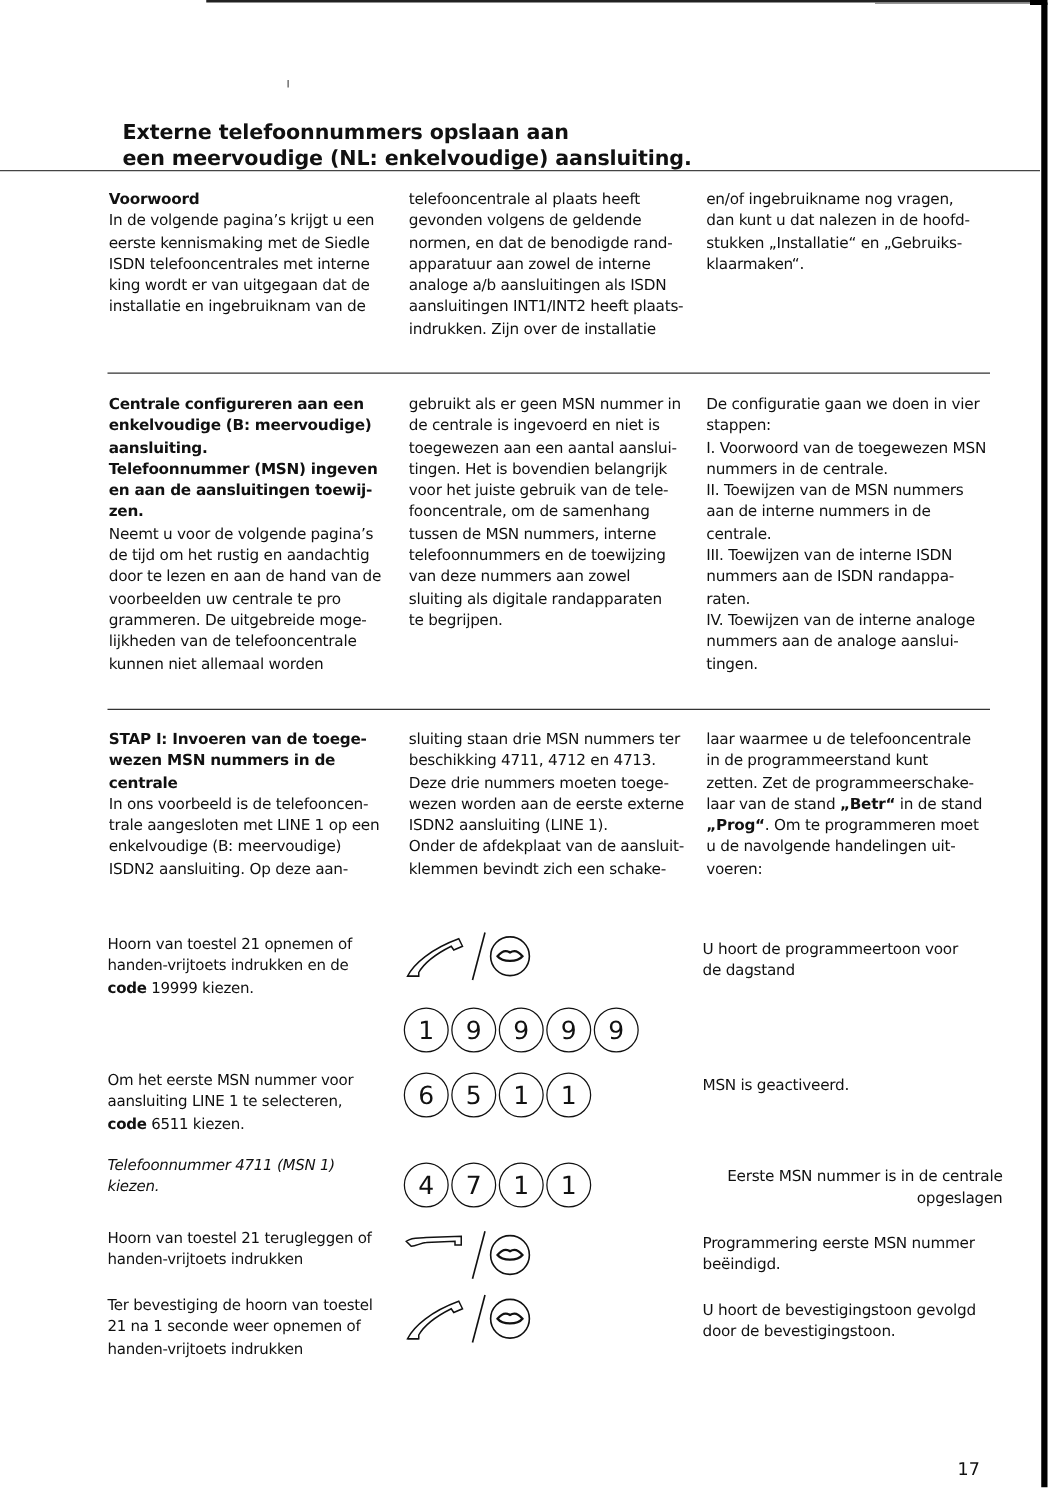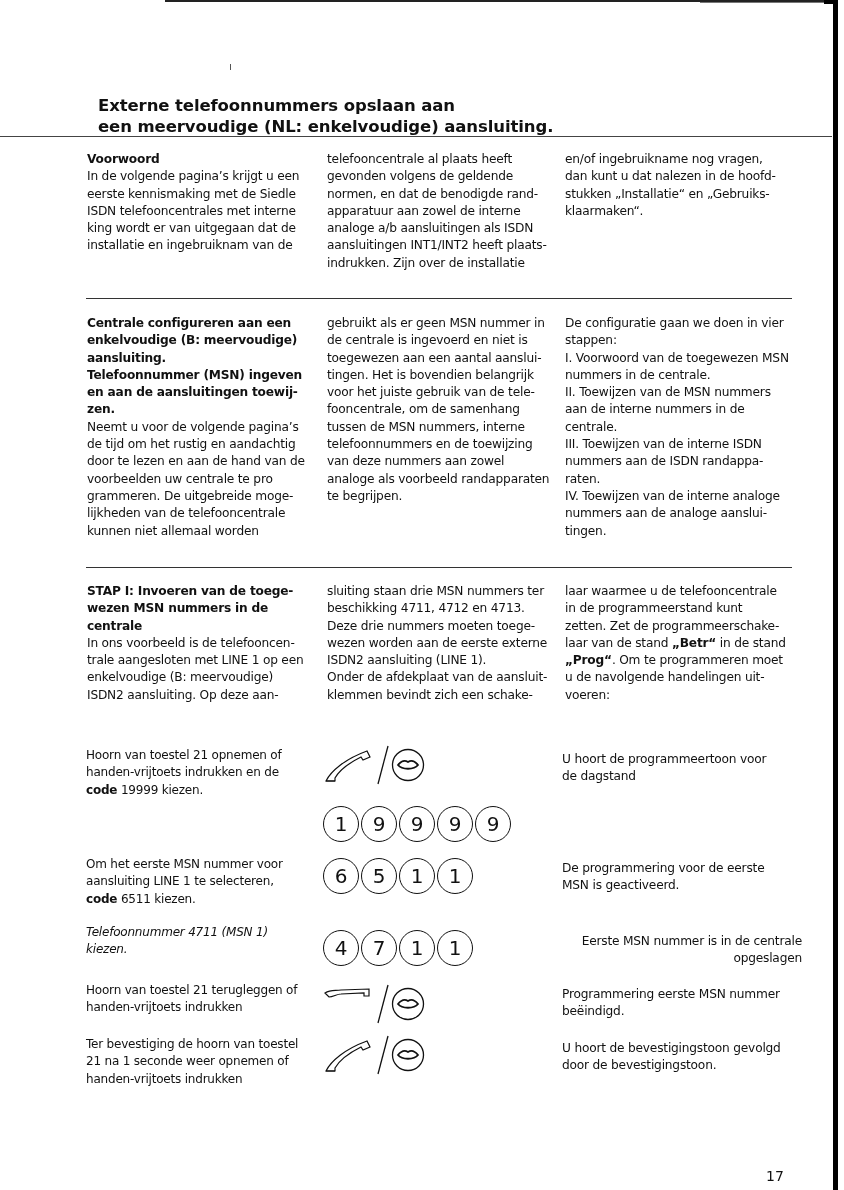--- a/index.html
+++ b/index.html
@@ -104,21 +104,21 @@
 <div class="col c2 s2">
   <span class="line">gebruikt als er geen MSN nummer in</span>
   <span class="line">de centrale is ingevoerd en niet is</span>
   <span class="line">toegewezen aan een aantal aanslui-</span>
   <span class="line">tingen. Het is bovendien belangrijk</span>
   <span class="line">voor het juiste gebruik van de tele-</span>
   <span class="line">fooncentrale, om de samenhang</span>
   <span class="line">tussen de MSN nummers, interne</span>
   <span class="line">telefoonnummers en de toewijzing</span>
   <span class="line">van deze nummers aan zowel</span>
-  <span class="line">analoge als voorbeeld randapparaten</span>
+  <span class="line">sluiting als digitale randapparaten</span>
   <span class="line">te begrijpen.</span>
 </div>
 <div class="col c3 s2">
   <span class="line">De configuratie gaan we doen in vier</span>
   <span class="line">stappen:</span>
   <span class="line">I. Voorwoord van de toegewezen MSN</span>
   <span class="line">nummers in de centrale.</span>
   <span class="line">II. Toewijzen van de MSN nummers</span>
   <span class="line">aan de interne nummers in de</span>
   <span class="line">centrale.</span>
@@ -194,21 +194,20 @@
   <span class="line">aansluiting LINE 1 te selecteren,</span>
   <span class="line"><b>code</b><span> 6511 kiezen.</span></span>
 </div>
 <div class="keys" style="top:858px;">
   <div class="key">6</div>
   <div class="key">5</div>
   <div class="key">1</div>
   <div class="key">1</div>
 </div>
 <div class="step-result" style="top:860px;">
-  <span class="line">De programmering voor de eerste</span>
   <span class="line">MSN is geactiveerd.</span>
 </div>
 
 <div class="step-text" style="top:924px;font-style:italic;">
   <span class="line">Telefoonnummer 4711 (MSN 1)</span>
   <span class="line">kiezen.</span>
 </div>
 <div class="keys" style="top:930px;">
   <div class="key">4</div>
   <div class="key">7</div>

